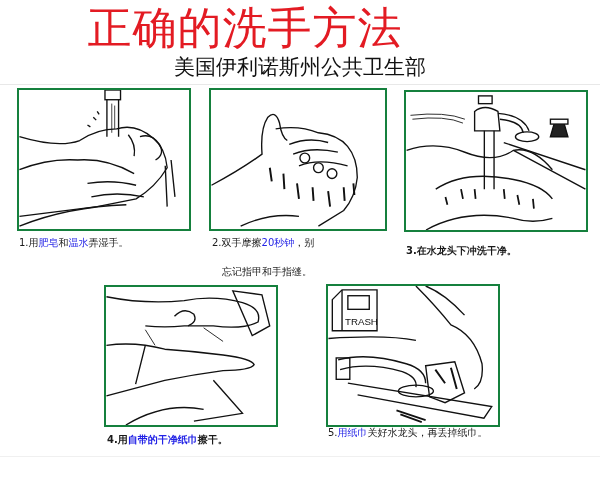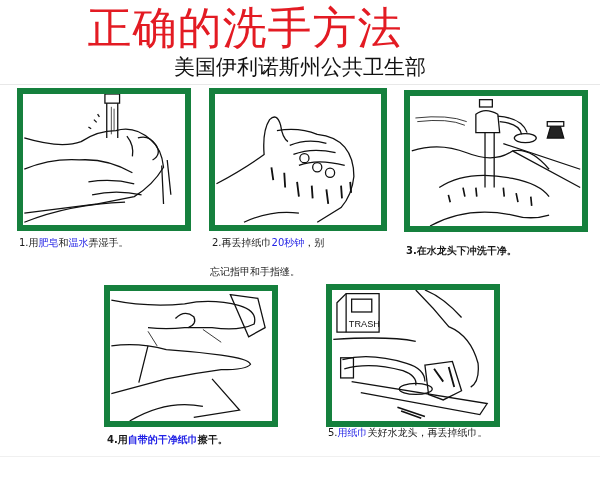--- a/index.html
+++ b/index.html
@@ -3,32 +3,32 @@
 <meta charset="utf-8">
 <style>
   html,body{margin:0;padding:0;}
   body{width:600px;height:478px;background:#fff;position:relative;overflow:hidden;
        font-family:"DejaVu Sans","Liberation Sans",sans-serif;color:#111;}
   .title{position:absolute;left:0;top:2px;width:490px;text-align:center;
          font-size:44px;line-height:52px;color:#e31b23;font-weight:normal;letter-spacing:1px;}
   .subtitle{position:absolute;left:0;top:54px;width:600px;text-align:center;
             font-size:21px;line-height:26px;color:#111;}
   .topline{position:absolute;left:0;top:84px;width:600px;height:1px;background:#e8e8e8;}
-  .panel{position:absolute;border:6px solid #15803d;background:#fff;box-sizing:border-box;overflow:hidden;}
+  .panel{position:absolute;border:2px solid #15803d;background:#fff;box-sizing:border-box;overflow:hidden;}
   .panel svg{width:100%;height:100%;display:block;}
   .cap{position:absolute;font-size:10px;line-height:20px;white-space:nowrap;color:#1a1a1a;}
   .hl{color:#2323e6;}
   #p1{left:17px;top:88px;width:174px;height:143px;}
   #p2{left:209px;top:88px;width:178px;height:143px;}
   #p3{left:404px;top:90px;width:184px;height:142px;}
   #p4{left:104px;top:285px;width:174px;height:142px;}
   #p5{left:326px;top:284px;width:174px;height:143px;}
   #c1{left:19px;top:233px;}
   #c2{left:212px;top:233px;}
-  #c2b{left:210px;top:262px;text-align:right;}
+  #c2b{left:222px;top:262px;text-align:right;}
   #c3{left:406px;top:241px;font-weight:bold;}
   #c4{left:107px;top:430px;font-weight:bold;}
   #c5{left:328px;top:423px;}
   .bottomline{position:absolute;left:0;top:456px;width:600px;height:1px;background:#f0f0f0;}
 </style>
 </head>
 <body>
 
 <div class="title">正确的洗手方法</div>
 <div class="subtitle">美国伊利诺斯州公共卫生部</div>
@@ -59,21 +59,21 @@
     <path d="M66 40 Q90 36 110 44 Q130 46 140 58 Q150 70 150 90 Q148 110 136 124 L110 140"></path>
     <path d="M80 56 Q100 48 120 54 M84 66 Q104 58 130 64 M90 78 Q110 70 140 78"></path>
     <circle cx="96" cy="70" r="5"></circle>
       <circle cx="110" cy="80" r="5"></circle>
       <circle cx="124" cy="86" r="5"></circle>
     <path d="M60 80 l2 14 M74 86 l1 16 M88 96 l2 16 M104 100 l1 14 M120 104 l2 16 M136 100 l1 14 M146 96 l1 12" stroke-width="2"></path>
     <path d="M30 140 Q60 126 90 130"></path>
   </svg>
 </div>
 <div class="cap" id="c2">
-  <span>2.</span><span>再丢掉纸巾</span><span class="hl">20秒钟</span><span>，别</span>
+  <span>2.</span><span>双手摩擦</span><span class="hl">20秒钟</span><span>，别</span>
 </div>
 <div class="cap" id="c2b">忘记指甲和手指缝。</div>
 
 <div class="panel" id="p3">
   <svg viewBox="0 0 184 142" fill="none" stroke="#111" stroke-width="1.4">
     <path d="M4 24 Q40 20 60 28 M6 28 Q40 24 58 32" stroke-width="0.9"></path>
     <rect x="74" y="4" width="14" height="8" fill="#fff"></rect>
     <path d="M70 20 Q80 12 94 20 L96 40 L70 40 Z"></path>
     <path d="M94 22 Q120 24 126 40 M96 28 Q118 30 120 42"></path>
     <ellipse cx="124" cy="46" rx="12" ry="5"></ellipse>

